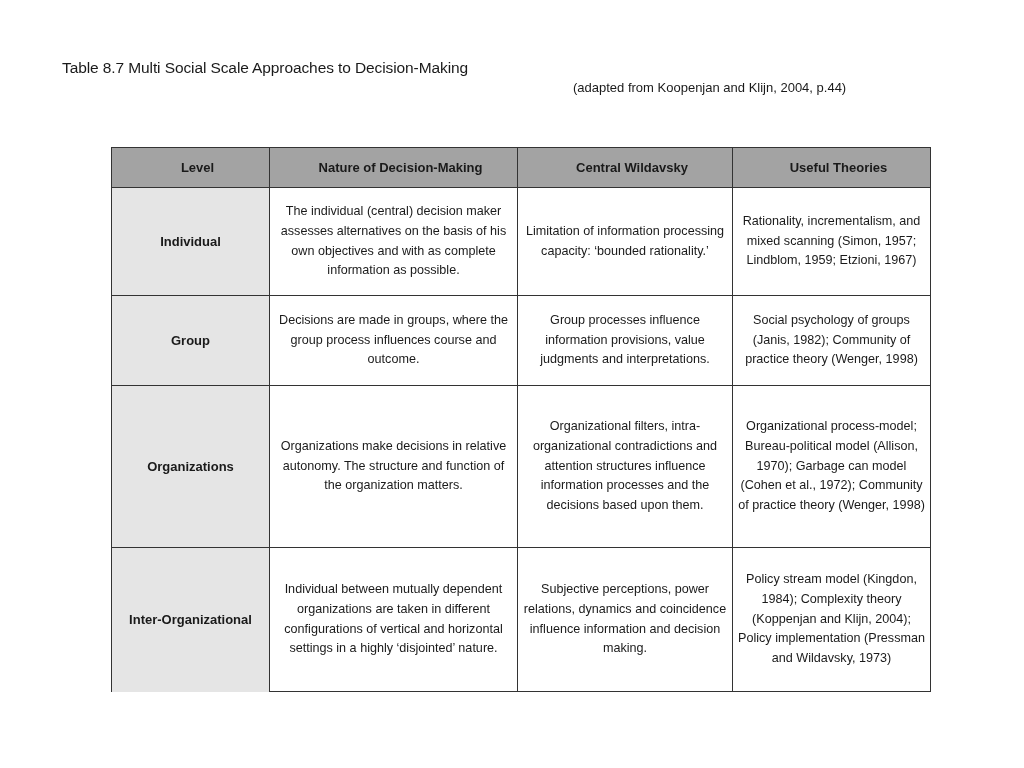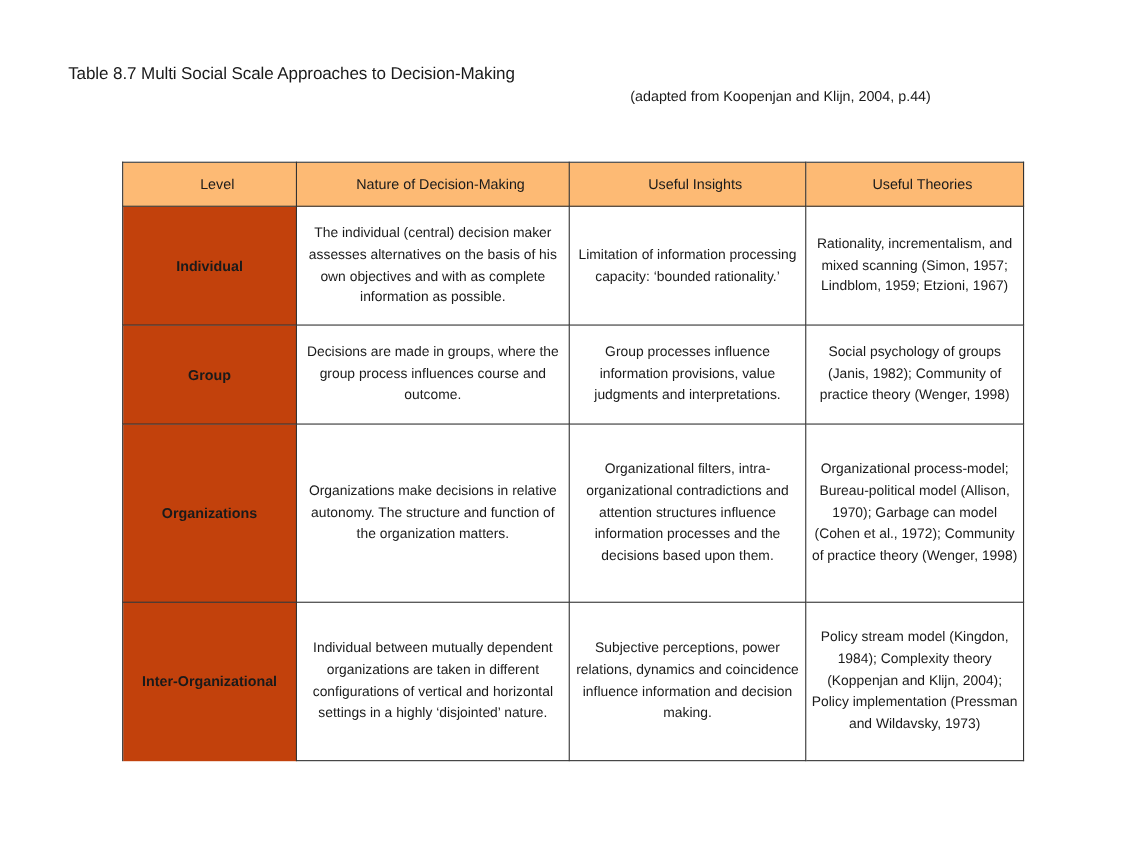--- a/index.html
+++ b/index.html
@@ -18,24 +18,24 @@
   table.main {
     position: absolute; left: 111px; top: 147px;
     border-collapse: collapse; table-layout: fixed;
     font-size: 12.6px; line-height: 19.8px;
   }
   table.main th, table.main td {
     border: 1.5px solid #333333; text-align: center; vertical-align: middle;
     padding: 0 5px; box-sizing: border-box;
   }
   table.main th {
-    background: #fdba74; font-weight: normal; height: 40px; font-size: 13px; padding-left: 19px;
+    background: #a3a3a3; font-weight: bold; height: 40px; font-size: 13px; padding-left: 19px;
   }
   table.main td.level {
-    background: #c2410c; font-weight: bold; font-size: 13px;
+    background: #e5e5e5; font-weight: bold; font-size: 13px;
   }
   table.main tr.last td.level { border-bottom: none; }
   col.c1 { width: 158px; }
   col.c2 { width: 248px; }
   col.c3 { width: 215px; }
   col.c4 { width: 198px; }
   tr.r1 td { height: 108px; }
   tr.r2 td { height: 90px; }
   tr.r3 td { height: 162px; }
   tr.r4 td { height: 144px; }
@@ -50,21 +50,21 @@
   <colgroup>
       <col class="c1">
       <col class="c2">
       <col class="c3">
       <col class="c4">
     </colgroup>
   <thead>
     <tr>
       <th>Level</th>
       <th>Nature of Decision-Making</th>
-      <th>Useful Insights</th>
+      <th>Central Wildavsky</th>
       <th>Useful Theories</th>
     </tr>
   </thead>
   <tbody>
     <tr class="r1">
       <td class="level">Individual</td>
       <td>The individual (central) decision maker assesses alternatives on the basis of his own objectives and with as complete information as possible.</td>
       <td>Limitation of information processing capacity: ‘bounded rationality.’</td>
       <td>Rationality, incrementalism, and mixed scanning (Simon, 1957; Lindblom, 1959; Etzioni, 1967)</td>
     </tr>

